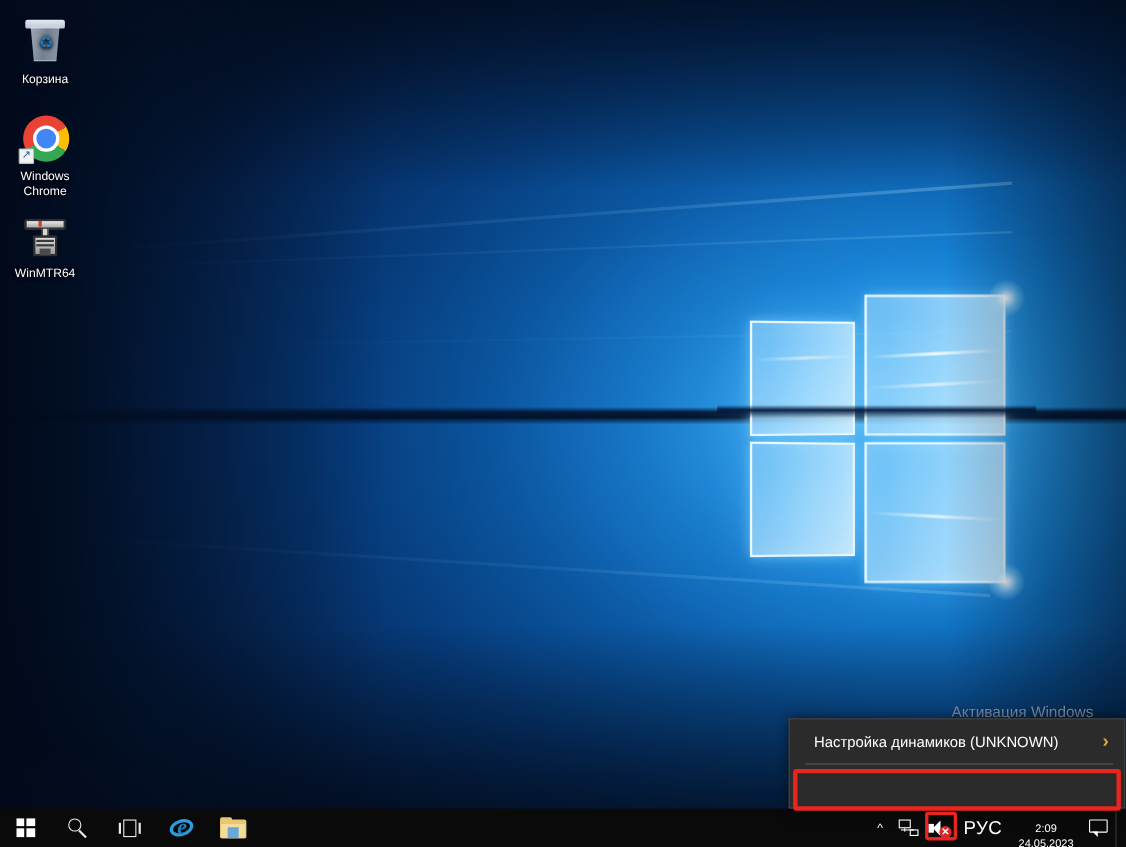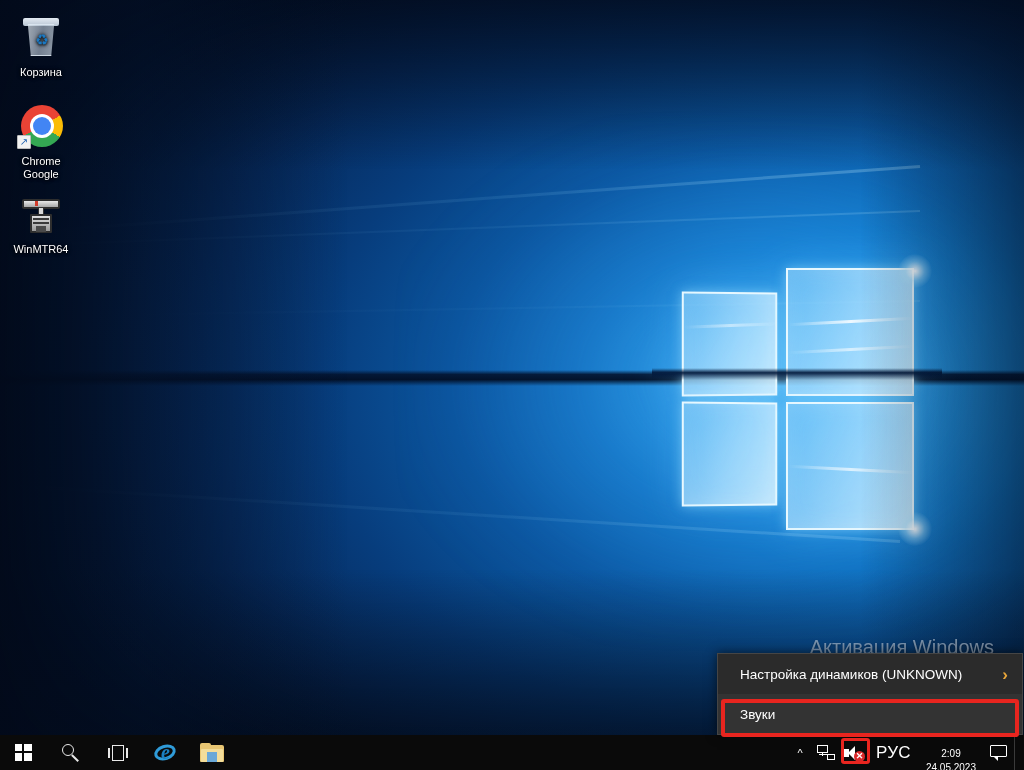--- a/index.html
+++ b/index.html
@@ -136,21 +136,21 @@
   .mtr-l2 { position:absolute; left:16px; top:31px; width:16px; height:2px; background:#3a3a3a; }
   .mtr-l3 { position:absolute; left:19px; top:35px; width:10px; height:6px; background:#4a4a4a; }
 
   
   #activation {
     position:absolute; right:30px; bottom:72px; width:330px;
     text-align:right; color:rgba(190,200,215,0.55);
     text-shadow:0 1px 2px rgba(0,0,0,0.35);
     user-select:none;
   }
-  #activation .act-title { font-size:20px; line-height:24px; margin-bottom:3px; color:rgba(200,210,222,0.58); }
+  #activation .act-title { font-size:14px; line-height:24px; margin-bottom:3px; color:rgba(200,210,222,0.58); }
   #activation .act-sub { font-size:14px; line-height:18px; color:rgba(185,196,210,0.55); }
 
   
   #ctx-menu {
     position:absolute; left:717px; top:653px; width:306px; height:82px;
     background:#2b2b2b;
     border:1px solid #454545;
     box-shadow:0 0 10px rgba(0,0,0,0.6);
     z-index:30;
   }
@@ -278,22 +278,22 @@
 
   <div class="desk-icon" style="left:2px; top:103px;">
     <div class="glyph">
       <div class="chrome-wrap">
         <div class="chrome-r"></div>
         <div class="chrome-w"></div>
         <div class="chrome-b"></div>
       </div>
       <div class="shortcut-arrow">↗</div>
     </div>
+    <span class="lbl">Windows</span>
     <span class="lbl">Chrome</span>
-    <span class="lbl">Google</span>
   </div>
 
   <div class="desk-icon" style="left:2px; top:191px;">
     <div class="glyph">
       <div class="mtr-bar"></div>
       <div class="mtr-dot"></div>
       <div class="mtr-neck"></div>
       <div class="mtr-body"></div>
       <div class="mtr-l1"></div>
       <div class="mtr-l2"></div>
@@ -307,23 +307,20 @@
     <div class="act-sub">Чтобы активировать Windows,</div>
     <div class="act-sub">перейдите в раздел "Параметры".</div>
   </div>
 
   <div id="ctx-menu">
     <div class="ctx-item">
       <span class="ctx-label">Настройка динамиков (UNKNOWN)</span>
       <span class="ctx-chevron">›</span>
     </div>
     <div class="ctx-sep"></div>
-    <div class="ctx-item second">
-      <span class="ctx-label">Звуки</span>
-    </div>
   </div>
   <div id="hl-menu"></div>
 
   <div id="taskbar">
     <div class="tb-btn">
       <div class="start-sq">
           <i></i>
           <i></i>
           <i></i>
           <i></i>

